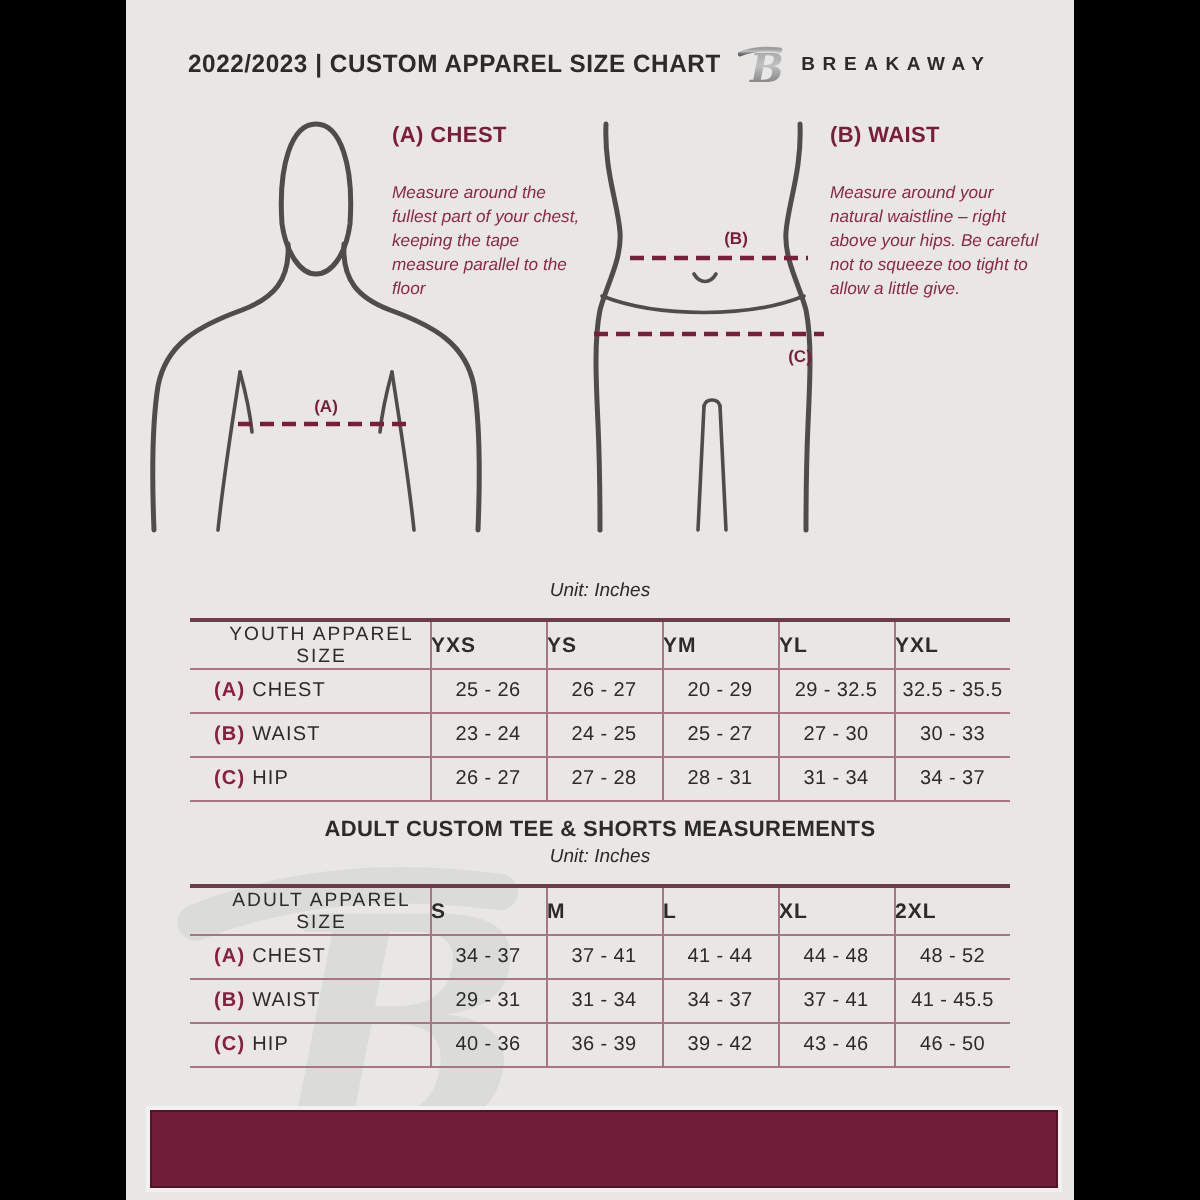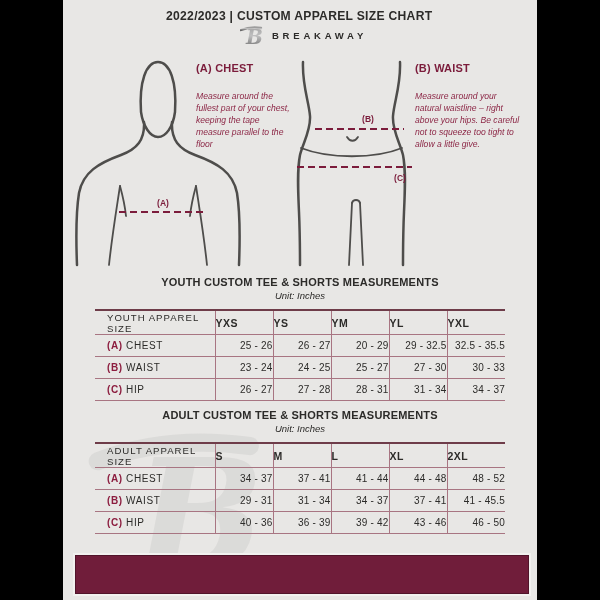--- a/index.html
+++ b/index.html
@@ -1,21 +1,21 @@
 <!DOCTYPE html>
 <html><head>
 <meta charset="utf-8">
 <style>
   html,body{margin:0;padding:0;}
   body{width:600px;height:600px;position:relative;background:#000;font-family:"Liberation Sans",sans-serif;}
   .canvas{position:absolute;top:0;left:0;width:600px;height:600px;background:#000;overflow:hidden;}
   .page{position:absolute;left:63px;top:0;width:474px;height:600px;background:#e8e7e5;}
 
   
-  .hdr{position:absolute;left:31px;right:24px;top:16px;height:32px;display:flex;align-items:center;justify-content:flex-end;flex-direction:column;}
+  .hdr{position:absolute;left:31px;right:24px;top:16px;height:32px;display:flex;align-items:center;justify-content:flex-start;}
   .hdr-title{font-weight:bold;font-size:12.5px;letter-spacing:.3px;color:#2c2b29;transform:scaleX(.97);transform-origin:left center;white-space:nowrap;}
   .brand{display:flex;align-items:center;gap:6px;}
   .brand-name{font-weight:bold;font-size:9.5px;letter-spacing:3.8px;color:#2c2b29;white-space:nowrap;}
 
   
   .guide-svg{position:absolute;left:0;top:0;width:474px;height:270px;}
   .fig{fill:none;stroke:#4e4d4b;stroke-linecap:round;}
   .fig-main{stroke-width:2.5;}
   .fig-thin{stroke-width:1.8;}
   .dash{fill:none;stroke:#7b1c3b;stroke-width:2.2;stroke-dasharray:7 4;}
@@ -26,25 +26,25 @@
 
   
   .tbl-title{position:absolute;left:32px;width:410px;text-align:center;font-weight:bold;font-size:11px;color:#2c2b29;letter-spacing:.2px;z-index:2;}
   .tbl-unit{position:absolute;left:32px;width:410px;text-align:center;font-size:9.5px;font-style:italic;color:#2c2b29;z-index:2;}
   table{border-collapse:collapse;table-layout:fixed;position:absolute;left:32px;width:410px;z-index:2;}
   col.c0{width:120px;} col.cs{width:58px;}
   th,td{padding:0;height:21px;overflow:hidden;}
   thead th{height:23px;border-top:2px solid #6e3c49;border-bottom:1px solid #a87582;}
   tbody td{border-bottom:1px solid #a87582;}
   th + th, td + td{border-left:1px solid #a87582;}
-  .rowhead{text-align:left;padding-left:12px;font-weight:normal;font-size:9.6px;letter-spacing:1px;color:#2c2b29;}
+  .rowhead{text-align:center;padding-left:12px;font-weight:normal;font-size:9.6px;letter-spacing:1px;color:#2c2b29;}
   .sizehead{text-align:left;font-weight:bold;font-size:10.5px;color:#2c2b29;letter-spacing:.5px;}
   .rowlabel{text-align:left;padding-left:12px;font-size:10px;color:#2c2b29;letter-spacing:.6px;}
   .rowlabel .pfx{font-weight:bold;color:#8c1d3f;}
-  .val{text-align:right;font-size:10px;color:#2c2b29;letter-spacing:.2px;}
+  .val{text-align:center;font-size:10px;color:#2c2b29;letter-spacing:.2px;}
 
   
   .watermark{position:absolute;left:6px;top:408px;z-index:0;opacity:.08;}
 
   
   .footer-bar{position:absolute;left:12px;top:555px;width:452px;height:37px;background:#701d3a;border:1px solid #51142a;outline:2px solid #f2f1ef;z-index:3;}
 </style>
 </head>
 <body>
 
@@ -105,21 +105,20 @@
     <div class="gtext" style="left:352px;top:62px;width:110px;">
       <h3>(B) WAIST</h3>
       <p>Measure around your natural waistline – right above your hips. Be careful not to squeeze too tight to allow a little give.</p>
     </div>
 
     <svg class="watermark" width="240" height="190" viewBox="0 0 26 25">
       <path d="M1 7 Q10 3.5 21 5" fill="none" stroke="#555" stroke-width="2.4" stroke-linecap="round"></path>
       <text x="6" y="21" font-family="DejaVu Serif, serif" font-style="italic" font-weight="bold" font-size="20" fill="#555">B</text>
     </svg>
 
-    <div class="tbl-title" style="top:276px;">YOUTH CUSTOM TEE &amp; SHORTS MEASUREMENTS</div>
     <div class="tbl-unit" style="top:290px;">Unit: Inches</div>
     <table style="top:309px;">
       <colgroup>
           <col class="c0">
           <col class="cs">
           <col class="cs">
           <col class="cs">
           <col class="cs">
           <col class="cs">
         </colgroup>

